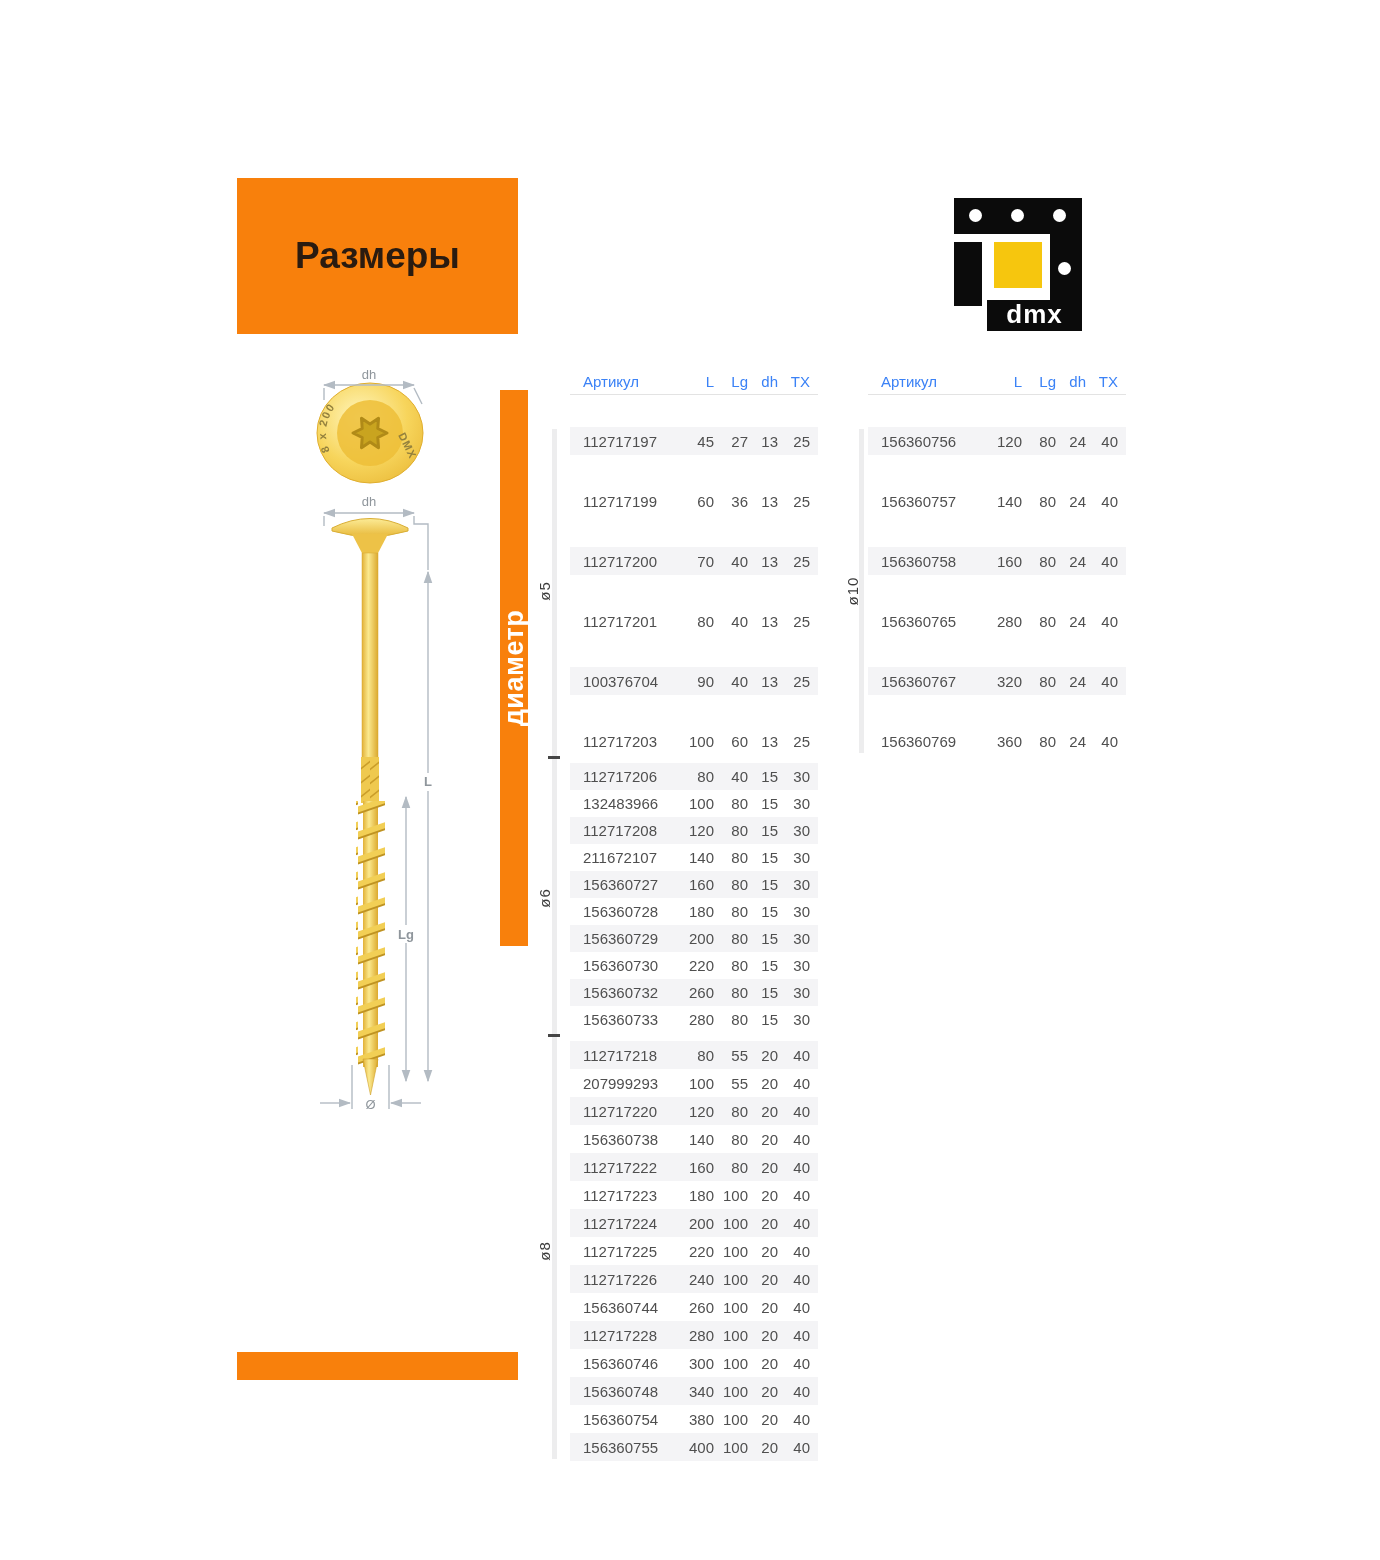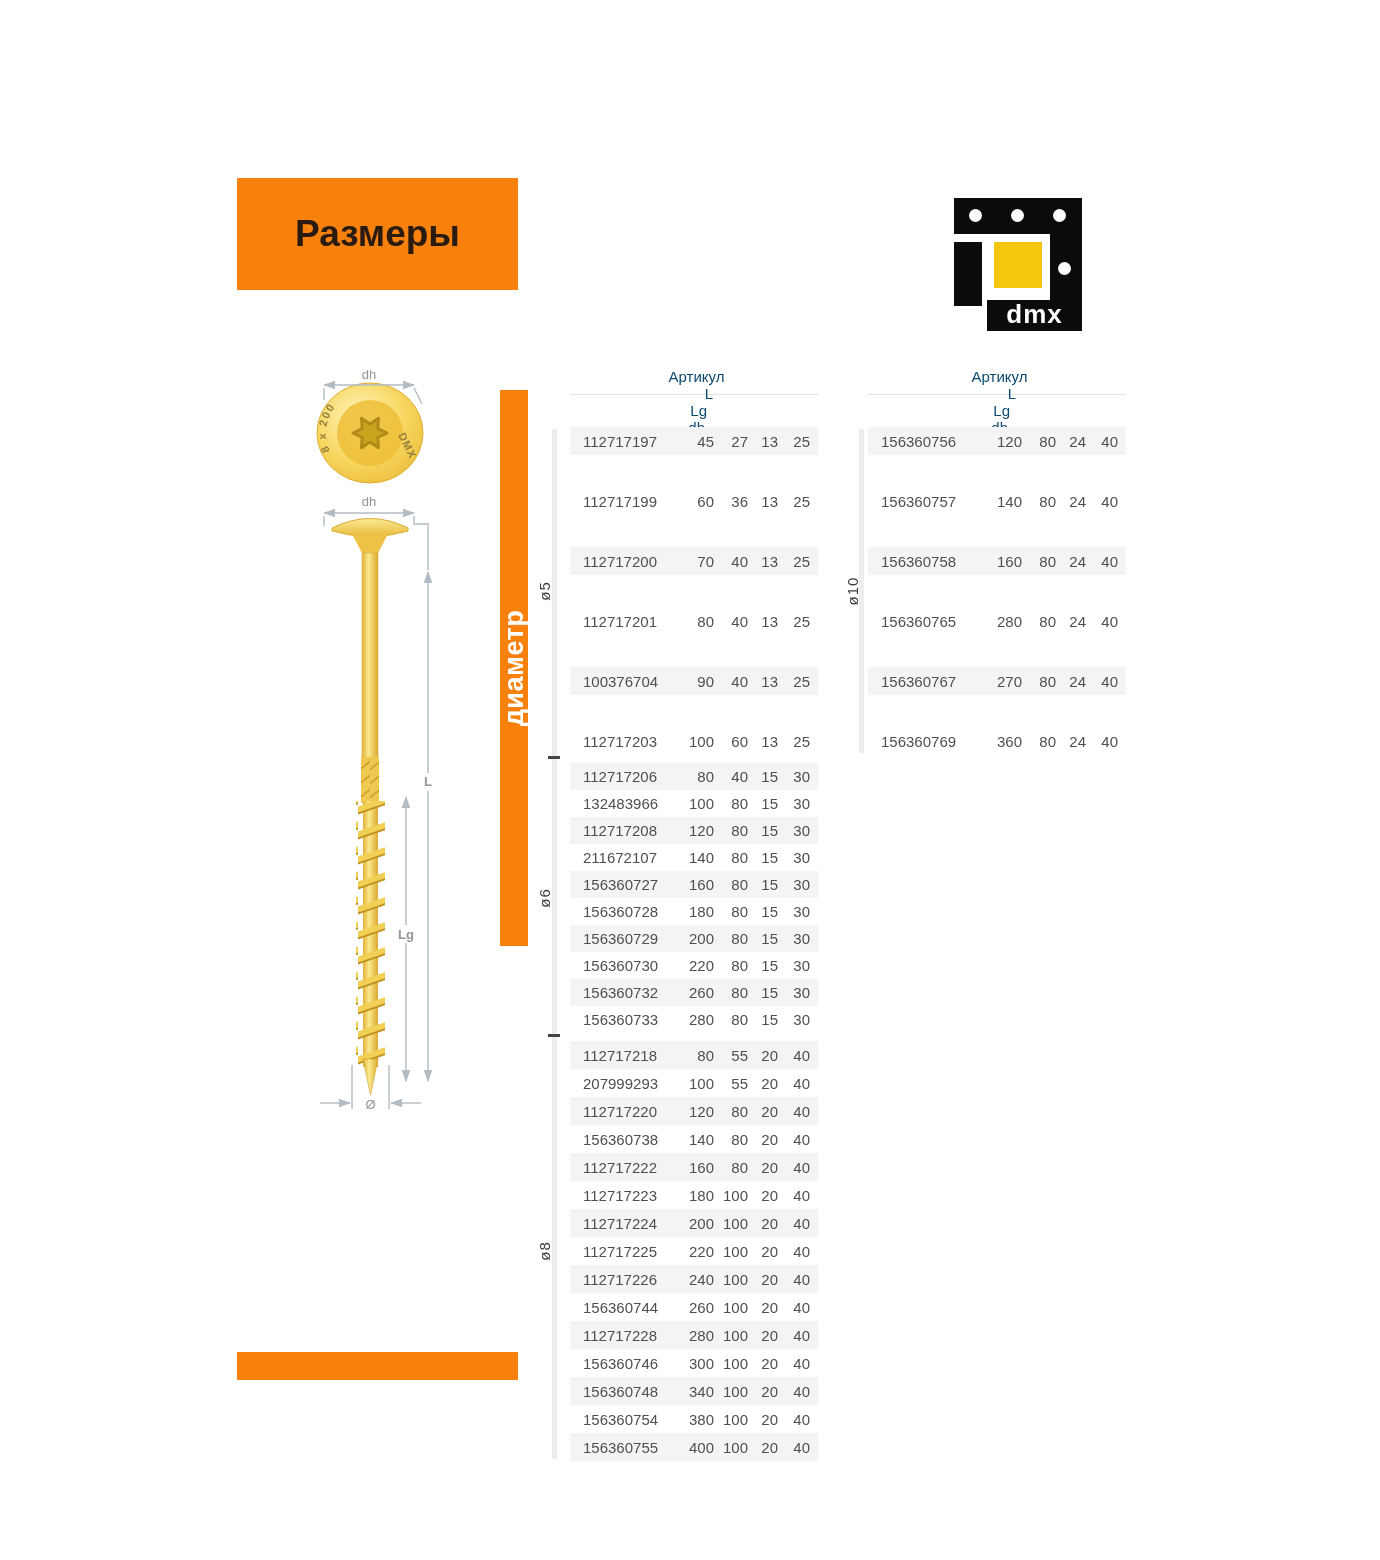--- a/index.html
+++ b/index.html
@@ -1,20 +1,20 @@
 <!DOCTYPE html>
 <html><head>
 <meta charset="utf-8">
 <style>
   html,body{margin:0;padding:0;background:#fff;}
   .page{position:relative;width:1380px;height:1560px;background:#fff;overflow:hidden;
         font-family:"Liberation Sans", sans-serif;}
 
   
-  .badge{position:absolute;left:237px;top:178px;width:281px;height:112px;background:#F8800C;
+  .badge{position:absolute;left:237px;top:178px;width:281px;height:156px;background:#F8800C;
          display:flex;align-items:center;justify-content:center;}
   .badge span{color:#2A1B10;font-size:37px;font-weight:700;}
   .title{position:absolute;left:545px;top:192px;color:#2A1B10;font-size:24px;font-weight:700;line-height:33px;}
 
   
   .logo{position:absolute;left:954px;top:198px;width:128px;height:134px;}
   .logo .blk{position:absolute;background:#0B0B0B;}
   .l-top{left:0;top:0;width:128px;height:36px;}
   .l-right{left:96px;top:36px;width:32px;height:66px;}
   .l-left{left:0;top:44px;width:28px;height:64px;}
@@ -29,21 +29,21 @@
                  white-space:nowrap;color:#fff;font-size:27px;font-weight:700;letter-spacing:.5px;}
 
   
   .bottom-bar{position:absolute;left:237px;top:1352px;width:281px;height:28px;background:#F8800C;}
 
   
   .dtable{position:absolute;top:368px;font-size:15px;}
   .t-left{left:535px;width:283px;}
   .t-right{left:845px;width:281px;}
   .thead{display:flex;align-items:center;height:26px;border-bottom:1px solid #E3E3E3;
-         color:#0c4a6e;padding-right:8px;flex-direction:column;}
+         color:#3b82f6;padding-right:8px;}
   .t-left .thead{margin-left:35px;}
   .t-right .thead{margin-left:23px;}
   .tbody{position:relative;}
   .t-left .tbody{margin-left:35px;}
   .t-right .tbody{margin-left:23px;}
   .tbody::before{content:'';position:absolute;top:2px;bottom:2px;width:5px;background:#EDEDEE;}
   .t-left .tbody::before{left:-18px;}
   .t-right .tbody::before{left:-9px;}
   .tgroup{position:relative;}
   .tgroup + .tgroup{margin-top:8px;}
@@ -454,21 +454,21 @@
             </div>
             <div class="trow">
               <div class="cell art">156360765</div>
               <div class="cell num">280</div>
               <div class="cell num">80</div>
               <div class="cell num">24</div>
               <div class="cell num">40</div>
             </div>
             <div class="trow">
               <div class="cell art">156360767</div>
-              <div class="cell num">270</div>
+              <div class="cell num">320</div>
               <div class="cell num">80</div>
               <div class="cell num">24</div>
               <div class="cell num">40</div>
             </div>
             <div class="trow">
               <div class="cell art">156360769</div>
               <div class="cell num">360</div>
               <div class="cell num">80</div>
               <div class="cell num">24</div>
               <div class="cell num">40</div>

